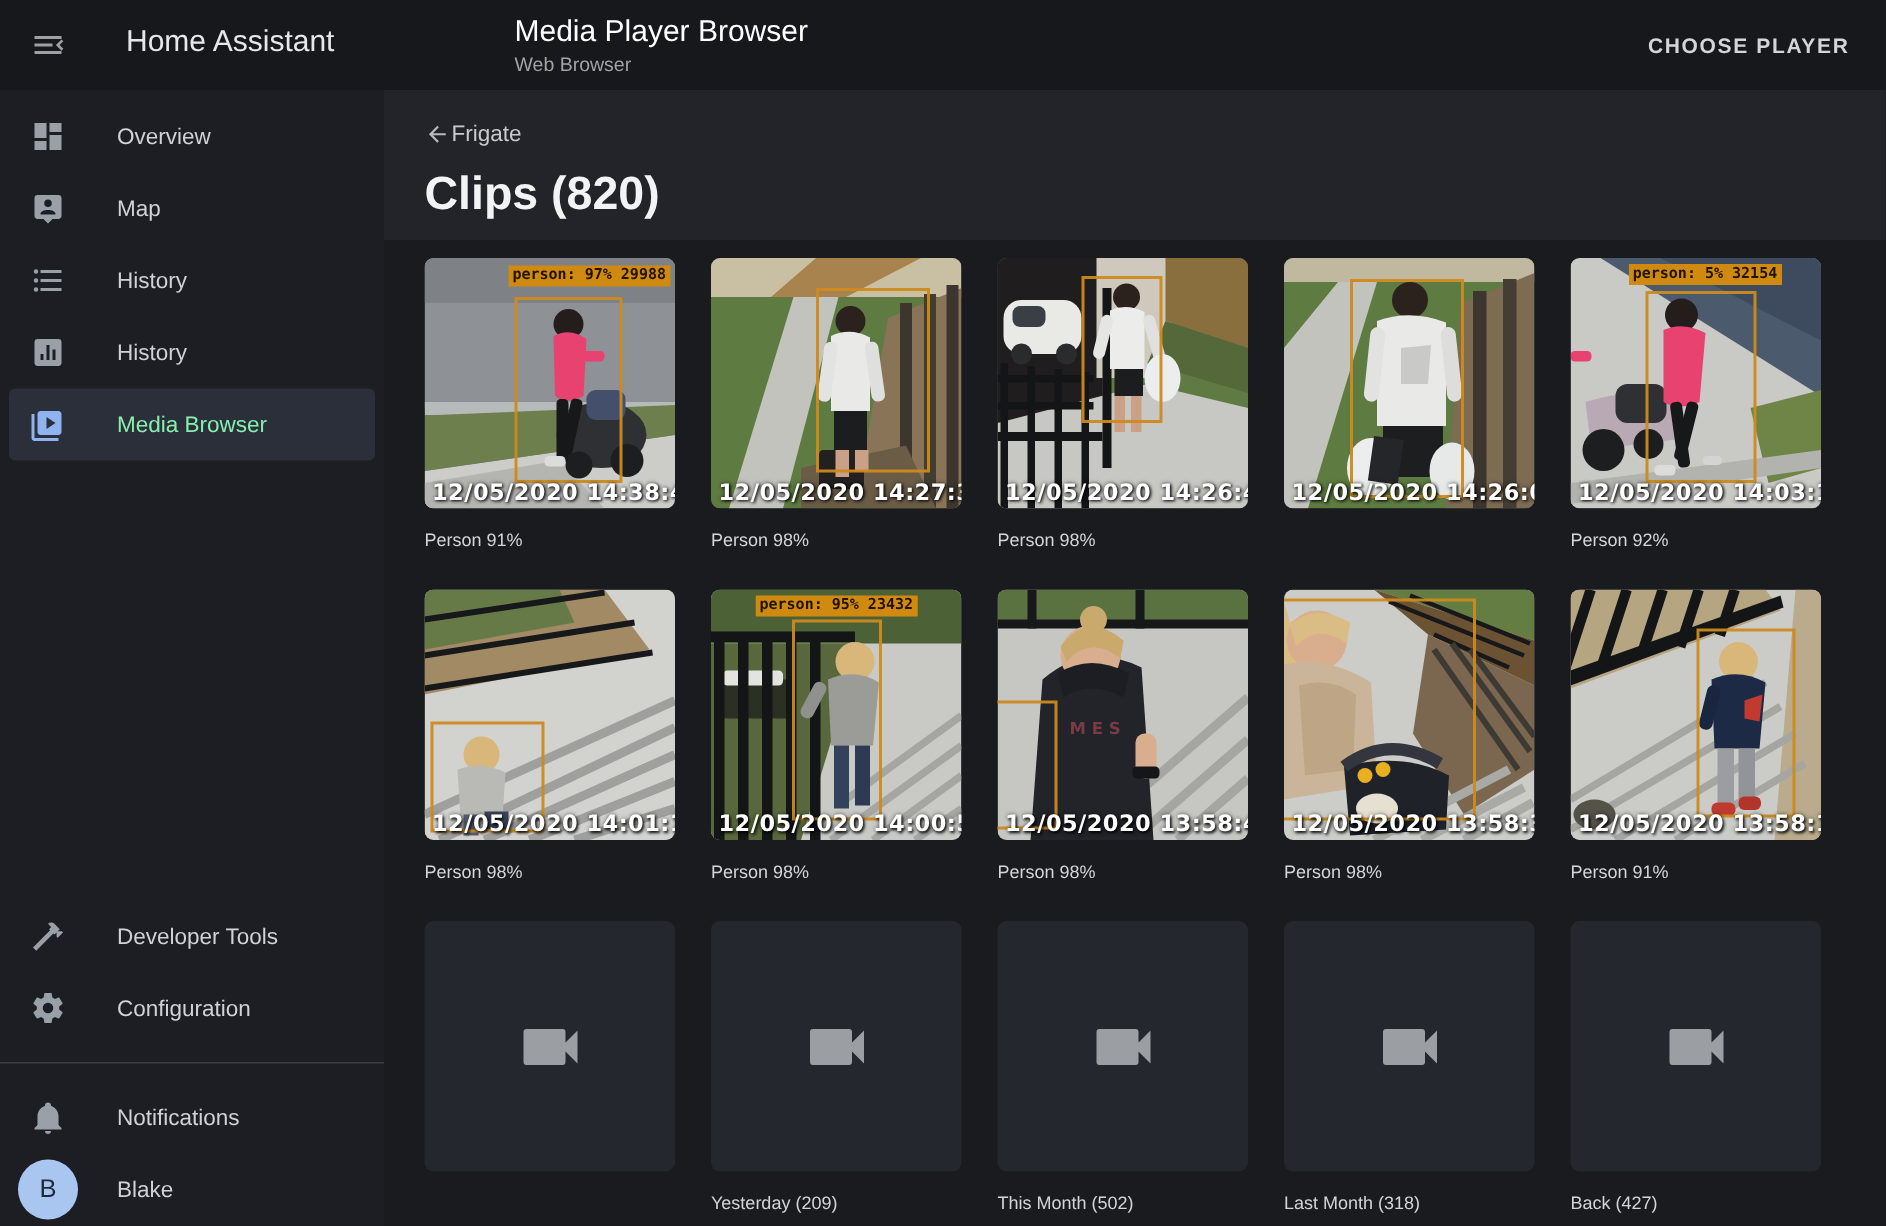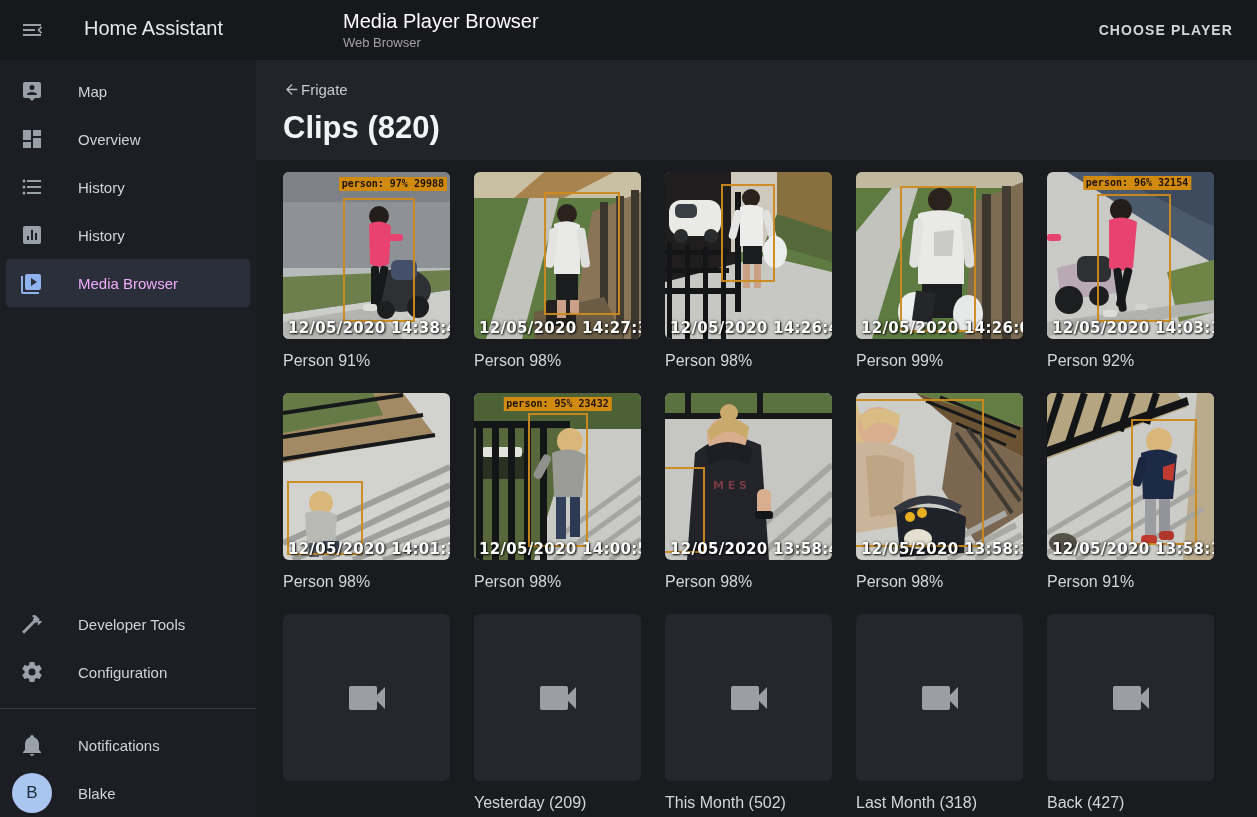--- a/index.html
+++ b/index.html
@@ -19,21 +19,21 @@
     letter-spacing:1.1px; color:#d3d5d8; cursor:pointer; padding:4px 8px; }
 
   
   .sidebar { position:absolute; top:60px; left:0; width:256px; height:757px;
     background:#1c1e24; display:flex; flex-direction:column; padding-top:7px; z-index:20; }
   .side-item { height:48px; display:flex; align-items:center; margin:0 6px; padding-left:14px;
     border-radius:4px; cursor:pointer; color:#cfd2d6; }
   .side-item .ic { width:24px; height:24px; flex:0 0 24px; display:flex; align-items:center; }
   .side-item .lbl { margin-left:34px; font-size:15px; }
   .side-item svg { fill:#9aa0a8; }
-  .side-item.selected { background:#2b2f3a; color:#f0abfc; }
+  .side-item.selected { background:#2b2f3a; color:#86efac; }
   .side-item.selected svg { fill:#8fb3ee; }
   .side-spacer { flex:1 1 auto; }
   .side-divider { height:1px; background:#3a3d45; margin:12px 0; }
   .avatar { width:40px; height:40px; border-radius:50%; background:#a9c6f0; color:#1d2a3a;
     display:flex; align-items:center; justify-content:center; font-size:17px; flex:0 0 40px;
     margin-left:-8px; }
   .user-item .lbl { margin-left:26px; }
 
   
   .main-header { position:absolute; top:60px; left:256px; width:1001px; height:100px;
@@ -51,21 +51,21 @@
     background:#2a2c31; }
   .thumb svg.scene { position:absolute; inset:0; display:block; }
   .bbox { position:absolute; border:2px solid #cd8a1e; opacity:.95; }
   .chip { position:absolute; font-family:"DejaVu Sans Mono", monospace; font-size:10px;
     font-weight:bold; background:#d08a10; color:#201300; padding:0 3px; white-space:nowrap;
     line-height:14px; }
   .chip:empty { display:none; }
   .ts { position:absolute; left:5px; bottom:2px; font-family:"DejaVu Sans", sans-serif;
     font-size:15px; font-weight:800; letter-spacing:.3px; color:#fff;
     text-shadow:1px 1px 2px rgba(0,0,0,.9), 0 0 3px rgba(0,0,0,.6); white-space:nowrap; }
-  .caption { margin-top:9px; font-size:16px; color:#d3d5d7; line-height:25px; }
+  .caption { margin-top:9px; font-size:12px; color:#d3d5d7; line-height:25px; }
 
   .folder { width:167px; height:167px; border-radius:6px; background:#25272e;
     display:flex; align-items:center; justify-content:center; }
   .folder svg { fill:#9b9ea3; }
 </style>
 </head>
 <body>
 
 <div class="topbar">
   <div class="menu-btn">
@@ -78,32 +78,32 @@
     <div class="t1">Media Player Browser</div>
     <div class="t2">Web Browser</div>
   </div>
   <div class="choose-player">CHOOSE PLAYER</div>
 </div>
 
 <div class="sidebar">
   <div class="side-item">
     <span class="ic">
       <svg width="24" height="24" viewBox="0 0 24 24">
+          <path d="M13,3V9H21V3M13,21H21V11H13M3,21H11V15H3M3,13H11V3H3V13Z"></path>
+        </svg>
+    </span>
+    <span class="lbl">Overview</span>
+  </div>
+  <div class="side-item">
+    <span class="ic">
+      <svg width="24" height="24" viewBox="0 0 24 24">
           <path d="M5,3C3.89,3 3,3.89 3,5V17C3,18.11 3.89,19 5,19H9L12,22L15,19H19C20.11,19 21,18.11 21,17V5C21,3.89 20.11,3 19,3H5M12,6A2.5,2.5 0 0,1 14.5,8.5A2.5,2.5 0 0,1 12,11A2.5,2.5 0 0,1 9.5,8.5A2.5,2.5 0 0,1 12,6M12,13C14.67,13 17,14.08 17,15.5V16H7V15.5C7,14.08 9.33,13 12,13Z"></path>
         </svg>
     </span>
     <span class="lbl">Map</span>
-  </div>
-  <div class="side-item">
-    <span class="ic">
-      <svg width="24" height="24" viewBox="0 0 24 24">
-          <path d="M13,3V9H21V3M13,21H21V11H13M3,21H11V15H3M3,13H11V3H3V13Z"></path>
-        </svg>
-    </span>
-    <span class="lbl">Overview</span>
   </div>
   <div class="side-item">
     <span class="ic">
       <svg width="24" height="24" viewBox="0 0 24 24">
           <path d="M7,5H21V7H7V5M7,13V11H21V13H7M4,4.5A1.5,1.5 0 0,1 5.5,6A1.5,1.5 0 0,1 4,7.5A1.5,1.5 0 0,1 2.5,6A1.5,1.5 0 0,1 4,4.5M4,10.5A1.5,1.5 0 0,1 5.5,12A1.5,1.5 0 0,1 4,13.5A1.5,1.5 0 0,1 2.5,12A1.5,1.5 0 0,1 4,10.5M7,19V17H21V19H7M4,16.5A1.5,1.5 0 0,1 5.5,18A1.5,1.5 0 0,1 4,19.5A1.5,1.5 0 0,1 2.5,18A1.5,1.5 0 0,1 4,16.5Z"></path>
         </svg>
     </span>
     <span class="lbl">History</span>
   </div>
   <div class="side-item">
@@ -283,21 +283,20 @@
           <rect x="104" y="46" width="10" height="50" rx="5" fill="#dddedc" transform="rotate(-6 109 46)"></rect>
           <rect x="66" y="112" width="40" height="34" fill="#1d1e20"></rect>
           <ellipse cx="58" cy="140" rx="16" ry="20" fill="#eceded"></ellipse>
           <ellipse cx="112" cy="142" rx="15" ry="19" fill="#e7e8e8"></ellipse>
           <rect x="60" y="120" width="20" height="30" fill="#25262a" transform="rotate(8 70 120)"></rect>
         </svg>
         <div class="bbox" style="left:44px;top:14px;width:76px;height:146px;"></div>
 
         <div class="ts">12/05/2020 14:26:07</div>
       </div>
-      <div class="caption">Person 99%</div>
     </div>
 
     <div class="card">
       <div class="thumb">
         <svg class="scene" width="167" height="167" viewBox="0 0 167 167">
           <rect width="167" height="167" fill="#c9c9c6"></rect>
           <polygon points="20,0 167,0 167,92" fill="#4c5a6e"></polygon>
           <polygon points="60,0 167,0 167,55" fill="#3e4b5e"></polygon>
           <polygon points="120,100 167,88 167,140 132,150" fill="#6f8547"></polygon>
           <polygon points="0,150 167,128 167,140 0,164" fill="#b2b3af"></polygon>
@@ -307,21 +306,21 @@
           <rect x="30" y="84" width="34" height="26" rx="8" fill="#2e3033"></rect>
           <circle cx="74" cy="38" r="11" fill="#251d1b"></circle>
           <path d="M62,48 Q75,42 90,50 L86,96 Q72,102 62,96 Z" fill="#e84370"></path>
           <rect x="58,62" y="62" width="14" height="7" rx="3" fill="#e84370"></rect>
           <rect x="66" y="96" width="8" height="44" rx="3" transform="rotate(-8 70 96)" fill="#17181a"></rect>
           <rect x="78" y="96" width="8" height="40" rx="3" transform="rotate(14 82 96)" fill="#17181a"></rect>
           <rect x="56" y="138" width="14" height="7" rx="3" fill="#dcdcda"></rect>
           <rect x="88" y="132" width="13" height="6" rx="3" fill="#d4d4d2"></rect>
         </svg>
         <div class="bbox" style="left:50px;top:22px;width:74px;height:128px;"></div>
-        <div class="chip" style="left:50%;top:4px;transform:translateX(-44%);">person: 96% 32154</div>
+        <div class="chip" style="left:50%;top:4px;transform:translateX(-44%);">person: 5% 32154</div>
         <div class="ts">12/05/2020 14:03:17</div>
       </div>
       <div class="caption">Person 92%</div>
     </div>
 
     <div class="card">
       <div class="thumb">
         <svg class="scene" width="167" height="167" viewBox="0 0 167 167">
           <rect width="167" height="167" fill="#d2d2cf"></rect>
           <polygon points="0,0 120,0 150,40 0,70" fill="#a28a64"></polygon>

